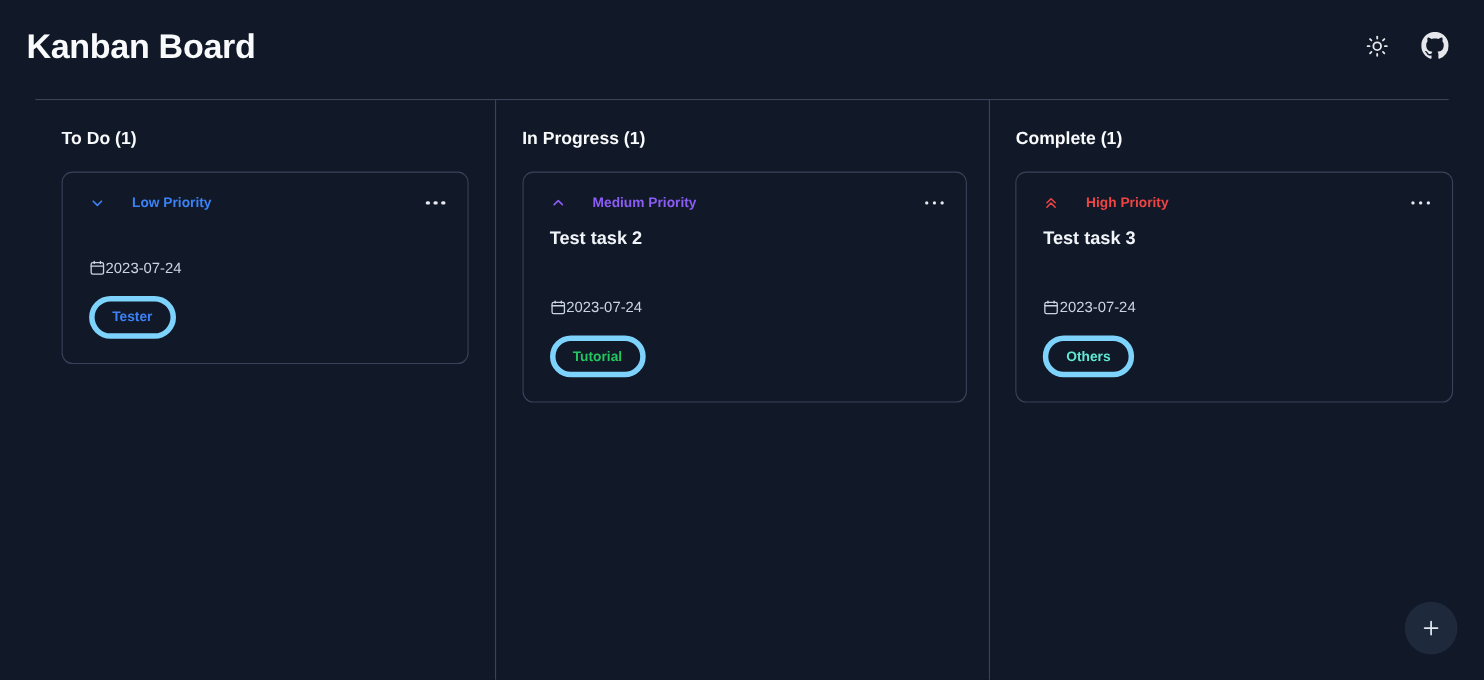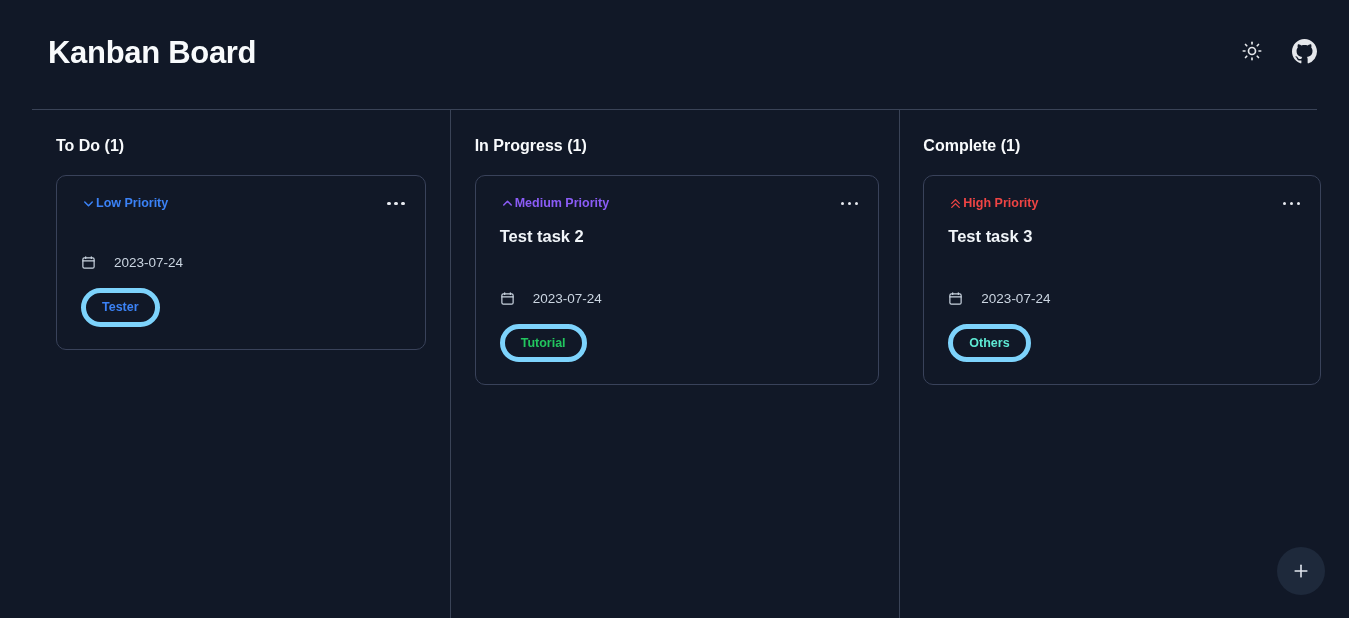--- a/index.html
+++ b/index.html
@@ -12,22 +12,22 @@
 
   body {
     background: #111827;
     font-family: "Liberation Sans", sans-serif;
     color: #e5e7eb;
     position: relative;
   }
 
   
   .app-header {
-    height: 110px;
-    padding: 0 32px 0 48px;
+    height: 91px;
+    padding: 0 32px 0 24px;
     display: flex;
     align-items: center;
     justify-content: space-between;
     position: relative;
   }
 
   .app-title {
     font-size: 31px;
     font-weight: bold;
     color: #f8fafc;
@@ -115,21 +115,21 @@
   .card-top {
     display: flex;
     align-items: center;
     justify-content: space-between;
     margin-bottom: 16px;
   }
 
   .priority {
     display: flex;
     align-items: center;
-    gap: 0;
+    gap: 24px;
     font-size: 12.5px;
     font-weight: bold;
     line-height: 1;
   }
 
   .priority-low    { color: #3b82f6; }
   .priority-medium { color: #8b5cf6; }
   .priority-high   { color: #ef4444; }
 
   .menu-dots {
@@ -151,21 +151,21 @@
     font-size: 16.5px;
     font-weight: bold;
     color: #f1f5f9;
     margin-bottom: 11px;
     line-height: 1.2;
   }
 
   .card-date {
     display: flex;
     align-items: center;
-    gap: 18px;
+    gap: 0;
     font-size: 13.5px;
     color: #cbd5e1;
     margin-bottom: 18px;
     margin-top: 44px;
   }
 
   .tag {
     display: inline-flex;
     align-items: center;
     justify-content: center;

